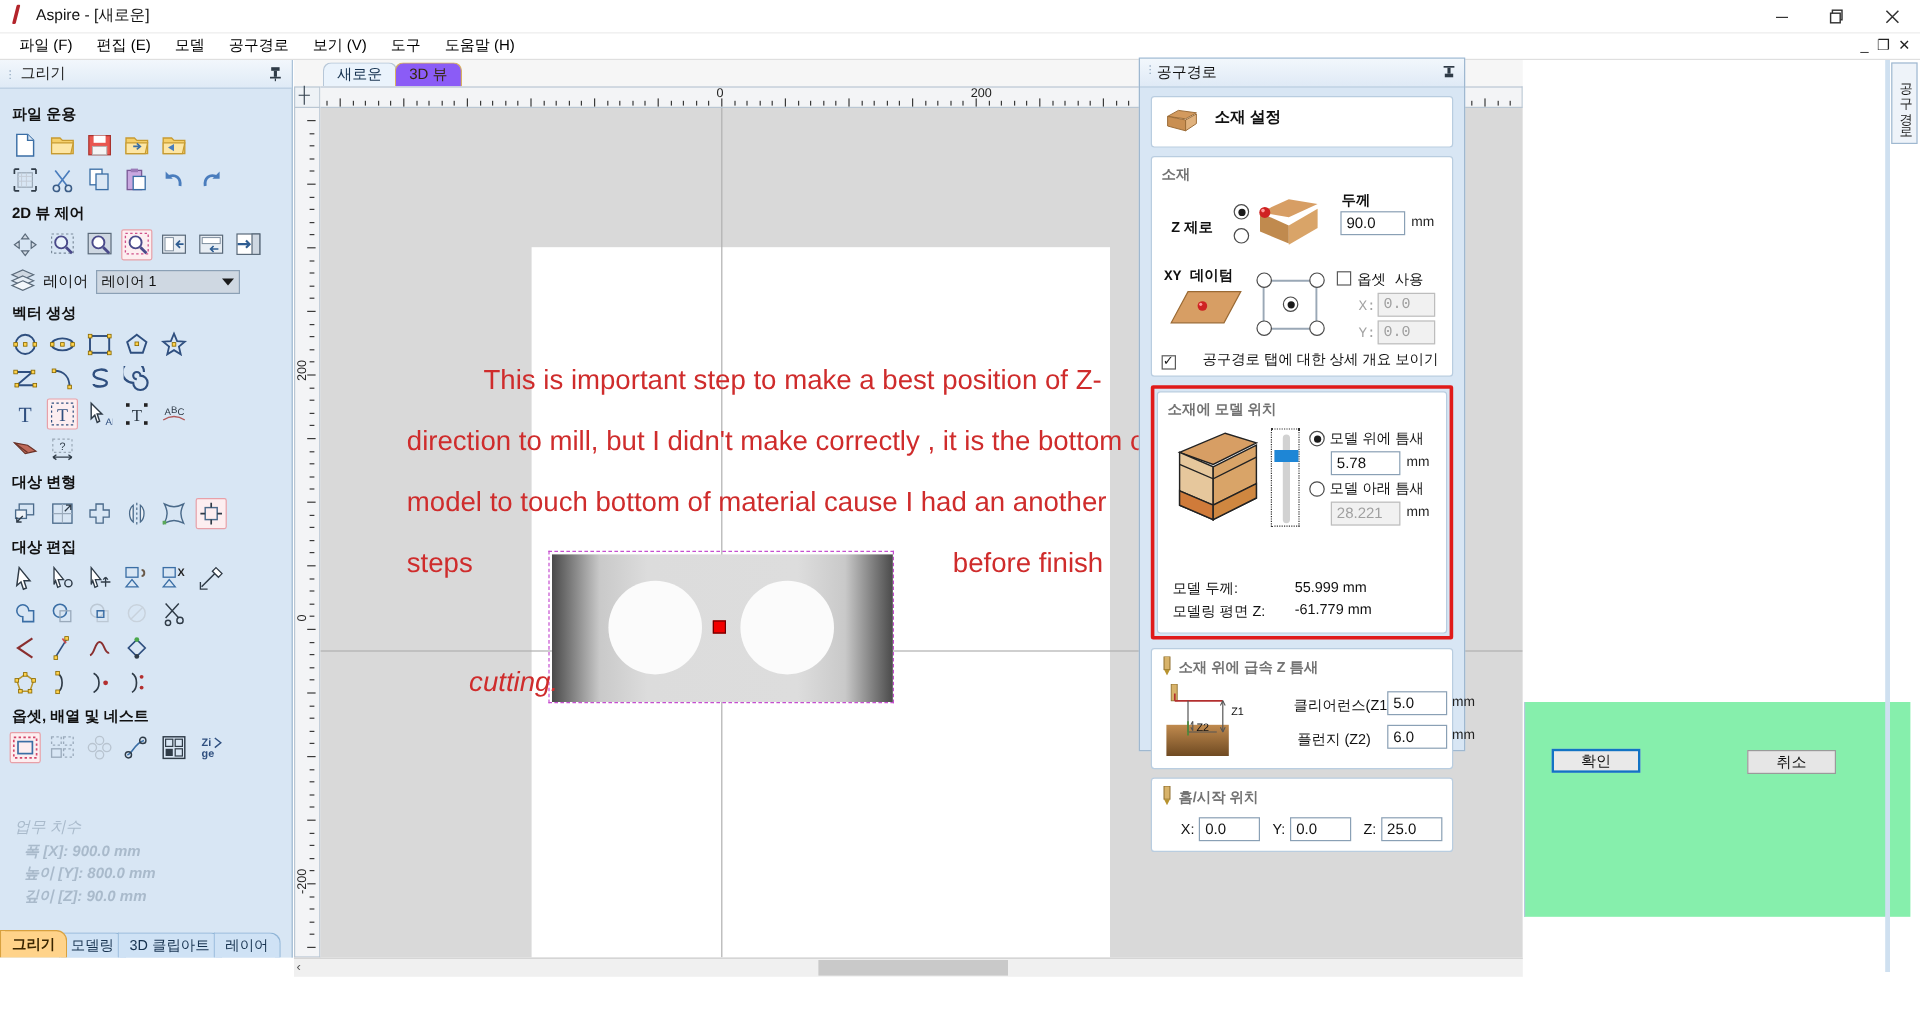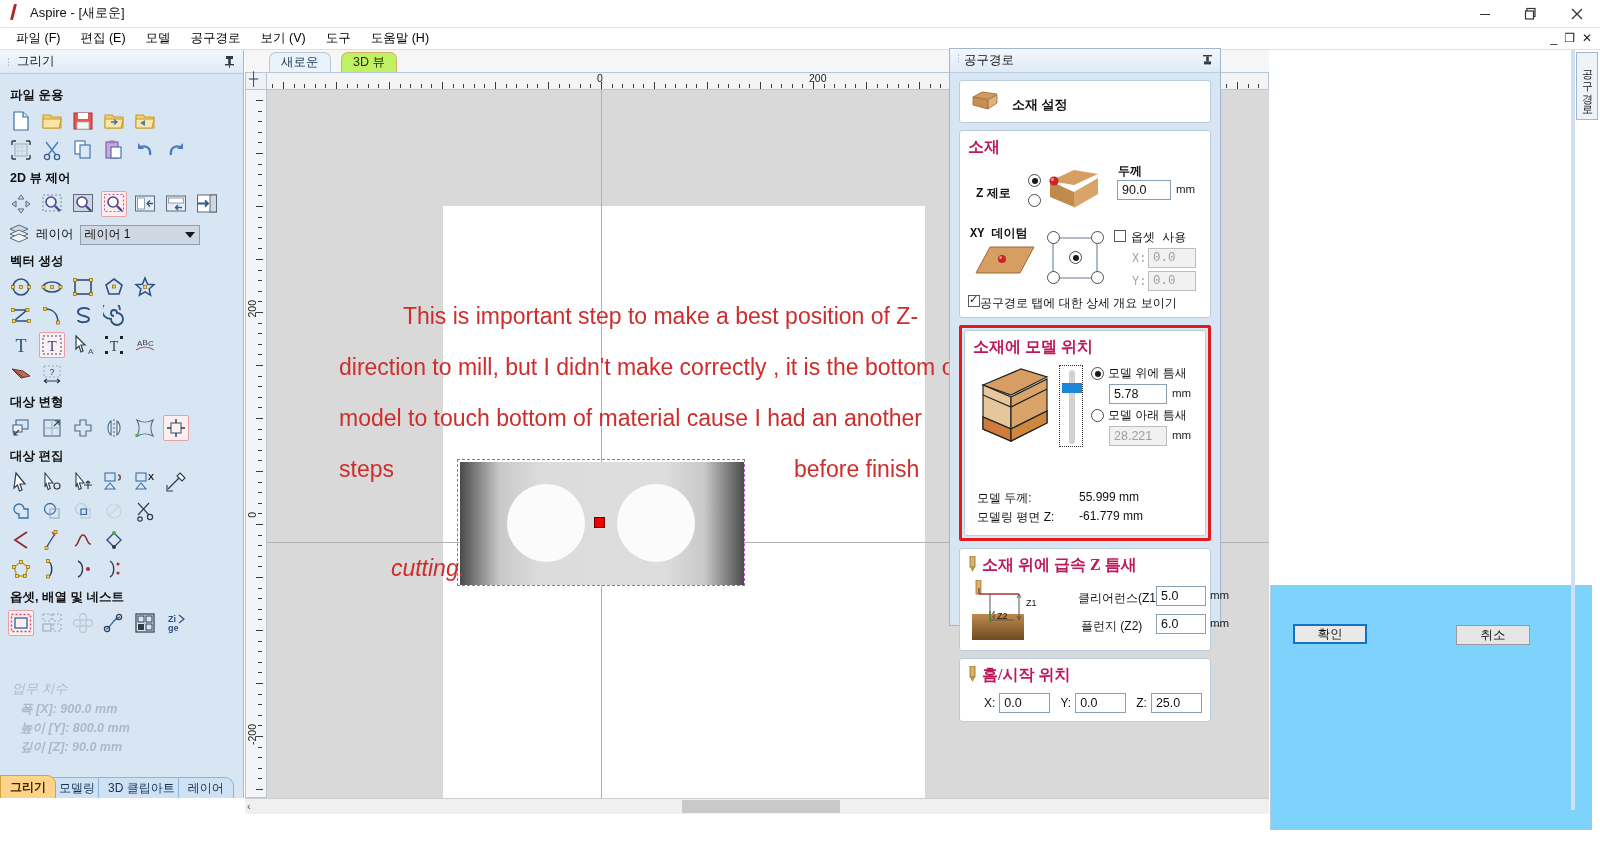--- a/index.html
+++ b/index.html
@@ -87,21 +87,21 @@
   .lp-tab.active { background:#ffd38a; border-color:#d8a13f; font-weight:bold; color:#3a2600; z-index:5; height:23px; }
 
   
   .center { position:absolute; left:245px; top:50px; width:1024px; height:748px; background:#ffffff; }
   .tabstrip { position:relative; height:22px; background:#f6f6f6; }
   .doc-tab {
     position:absolute; top:2px; height:20px; padding:0 11px; display:flex; align-items:center;
     font-size:12.5px; border:1px solid #b7c7d8; border-bottom:none; border-radius:7px 7px 0 0;
   }
   .doc-tab.active { left:24px; background:#eaf3fc; color:#16324f; }
-  .doc-tab.inactive { left:96px; background:#bef264; border-color:#d8b061; color:#35270a; }
+  .doc-tab.inactive { left:84px; background:#8b5cf6; border-color:#d8b061; color:#35270a; }
 
   .rulers { position:absolute; left:0; top:22px; width:1024px; height:726px; }
   .corner-box { position:absolute; left:0; top:0; width:22px; height:18px; background:#eef2f6; border:1px solid #b9c6d3; }
   .corner-box:after { content:"┼"; position:absolute; left:3px; top:-2px; font-size:13px; color:#33404d; }
   .ruler-h {
     position:absolute; left:22px; top:0; width:1002px; height:18px;
     background:#f3f4f6; border:1px solid #b9c6d3; border-left:none; overflow:hidden;
   }
   .ruler-v {
     position:absolute; left:0; top:18px; width:22px; height:708px;
@@ -142,45 +142,45 @@
   .hscroll {
     position:absolute; left:245px; top:798px; width:1024px; height:16px;
     background:#f0f0f0; border-top:1px solid #cfcfcf;
   }
   .hscroll .arrow-l { position:absolute; left:2px; top:1px; font-size:11px; color:#555; }
   .hscroll .thumb { position:absolute; left:437px; top:1px; width:158px; height:13px; background:#c9c9c9; }
 
   
   .rightbg { position:absolute; left:1269px; top:50px; width:331px; height:748px; background:#ffffff; }
   .dlg-area {
-    position:absolute; left:1270px; top:585px; width:322px; height:245px; background:#7dd3fc;
+    position:absolute; left:1270px; top:585px; width:322px; height:179px; background:#86efac;
     border-left:1px solid #b7cbdf;
   }
   .dlg-btn {
     position:absolute; height:20px; background:#e6e6e6; border:1px solid #9a9a9a;
     display:flex; align-items:center; justify-content:center; font-size:12.5px; color:#111;
   }
   .dlg-btn.ok { left:22px; top:39px; width:74px; border:2px solid #1273c4; background:#e9e9e9; }
   .dlg-btn.cancel { left:185px; top:40px; width:74px; }
 
   .tp-panel {
     position:absolute; left:949px; top:48px; width:272px; height:578px;
     background:#d8e6f4; border:1px solid #9fb8d0;
   }
   .tp-header { height:24px; background:linear-gradient(#f2f7fc,#dfeaf6); border-bottom:1px solid #b9cde0; display:flex; align-items:center; position:relative;}
   .tp-title { font-size:12.5px; margin-left:14px; color:#111; }
   .tp-grip { position:absolute; left:4px; top:5px; color:#8ba3bb; font-size:9px; line-height:8px; }
   .tp-pin { position:absolute; right:7px; top:4px; color:#33404d; }
   .tp-body { padding:7px 9px; }
 
   .card { background:#ffffff; border:1px solid #b9cde0; border-radius:3px; margin-bottom:7px; padding:6px 8px; }
-  .card.mat-setup { display:flex; align-items:flex-end; gap:12px; padding:8px 10px; }
+  .card.mat-setup { display:flex; align-items:flex-start; gap:12px; padding:8px 10px; }
   .mat-setup-label { font-size:13px; font-weight:bold; color:#111; }
 
-  .sec-title { font-size:16px; font-weight:bold; color:#be185d; margin-bottom:3px;font-family:Liberation Serif, serif; }
+  .sec-title { font-size:12px; font-weight:bold; color:#737373; margin-bottom:3px; }
 
   .radio { width:13px;height:13px;border-radius:50%;border:1.5px solid #4a4a4a;background:#fff;display:inline-block;position:relative;vertical-align:middle; }
   .radio.on:after { content:""; position:absolute; left:2.5px; top:2.5px; width:6px;height:6px;border-radius:50%;background:#1a1a1a; }
   .cb { width:12px;height:12px;border:1px solid #5a5a5a;background:#fff;display:inline-block;position:relative;vertical-align:middle; }
   .cb.on:after { content:"✓"; position:absolute; left:0px; top:-3px; font-size:11px; color:#222; }
 
   .tfield { height:20px; border:1px solid #8aa0b5; background:#fff; font-size:12.5px; color:#111; display:flex; align-items:center; padding:0 4px; }
   .tfield.dis { background:#f1f1f1; color:#a0a0a0; border-color:#bdbdbd; }
   .unit { font-size:11.5px; color:#222; }
   .lbl { font-size:12px; color:#111; }
@@ -1059,21 +1059,21 @@
           <span class="radio" style="position:absolute; left:123px; top:46px;"></span>
 
           <span class="cb" style="position:absolute; left:146px; top:5px;"></span>
           <span class="lbl" style="position:absolute; left:163px; top:4px;">옵셋 사용</span>
           <span class="lbl dim" style="position:absolute; left:164px; top:27px;">X:</span>
           <div class="tfield dis" style="position:absolute; left:180px; top:23px; width:48px;">0.0</div>
           <span class="lbl dim" style="position:absolute; left:164px; top:50px;">Y:</span>
           <div class="tfield dis" style="position:absolute; left:180px; top:46px; width:48px;">0.0</div>
         </div>
 
-        <div style="display:flex; align-items:flex-start; gap:0; margin-top:2px;">
+        <div style="display:flex; align-items:flex-end; gap:22px; margin-top:2px;">
           <span class="cb on"></span>
           <span class="lbl">공구경로 탭에 대한 상세 개요 보이기</span>
         </div>
       </div>
 
       <div class="redbox">
         <div class="card" style="margin-bottom:0; padding:6px 8px 7px 8px;">
           <div class="sec-title">소재에 모델 위치</div>
 
           <div style="position:relative; height:96px;">

